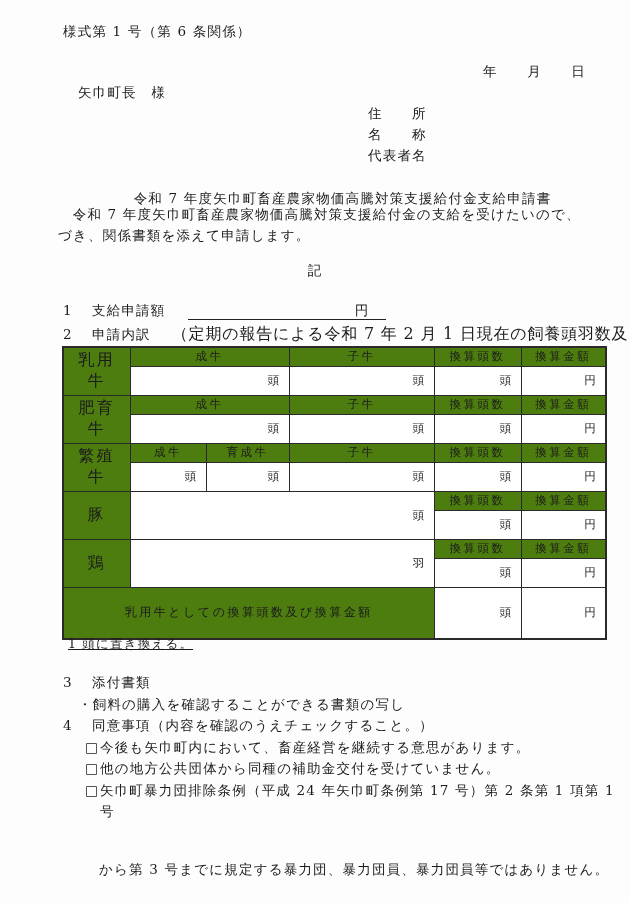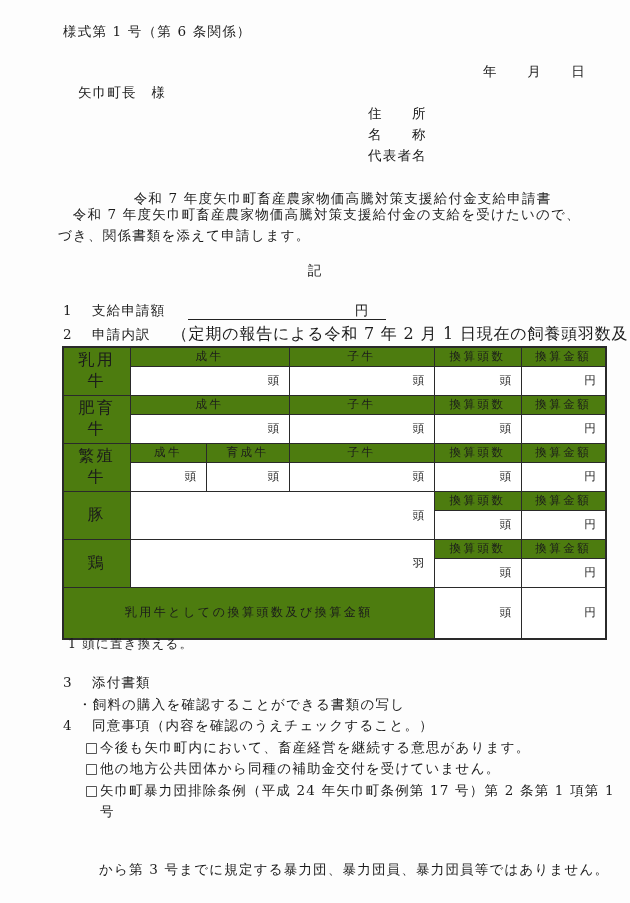--- a/index.html
+++ b/index.html
@@ -41,21 +41,21 @@
   tr.dr{height:29px;}
   tr.total-r{height:52px;}
   td.g{background:#4d7c0f;}
   td.h{text-align:center;letter-spacing:2.5px;}
   td.lbl{text-align:center;letter-spacing:2.5px;font-size:16px;}
   td.u{text-align:right;background:#ffffff;}
   td.yen{padding-right:14px;}
   td.total-lbl{text-align:center;letter-spacing:2.5px;font-size:12px;}
   
   .footnote{left:55px;top:633px;line-height:21.5px;font-size:12.5px;width:560px;}
-  .fn-l2{padding-left:13px;}
+  .fn-l2{padding-left:13px;text-decoration:underline;}
   .lists{left:63px;top:672px;line-height:21.5px;width:555px;}
   .bullet-line{padding-left:15px;}
   .chk-item{padding-left:22px;display:flex;}
   .chk-box{flex:0 0 auto;margin-right:1px;}
   .chk-cont{padding-left:36px;margin-top:36px;}
   .applicant div{line-height:21px;}
 </style>
 </head>
 <body>
 

